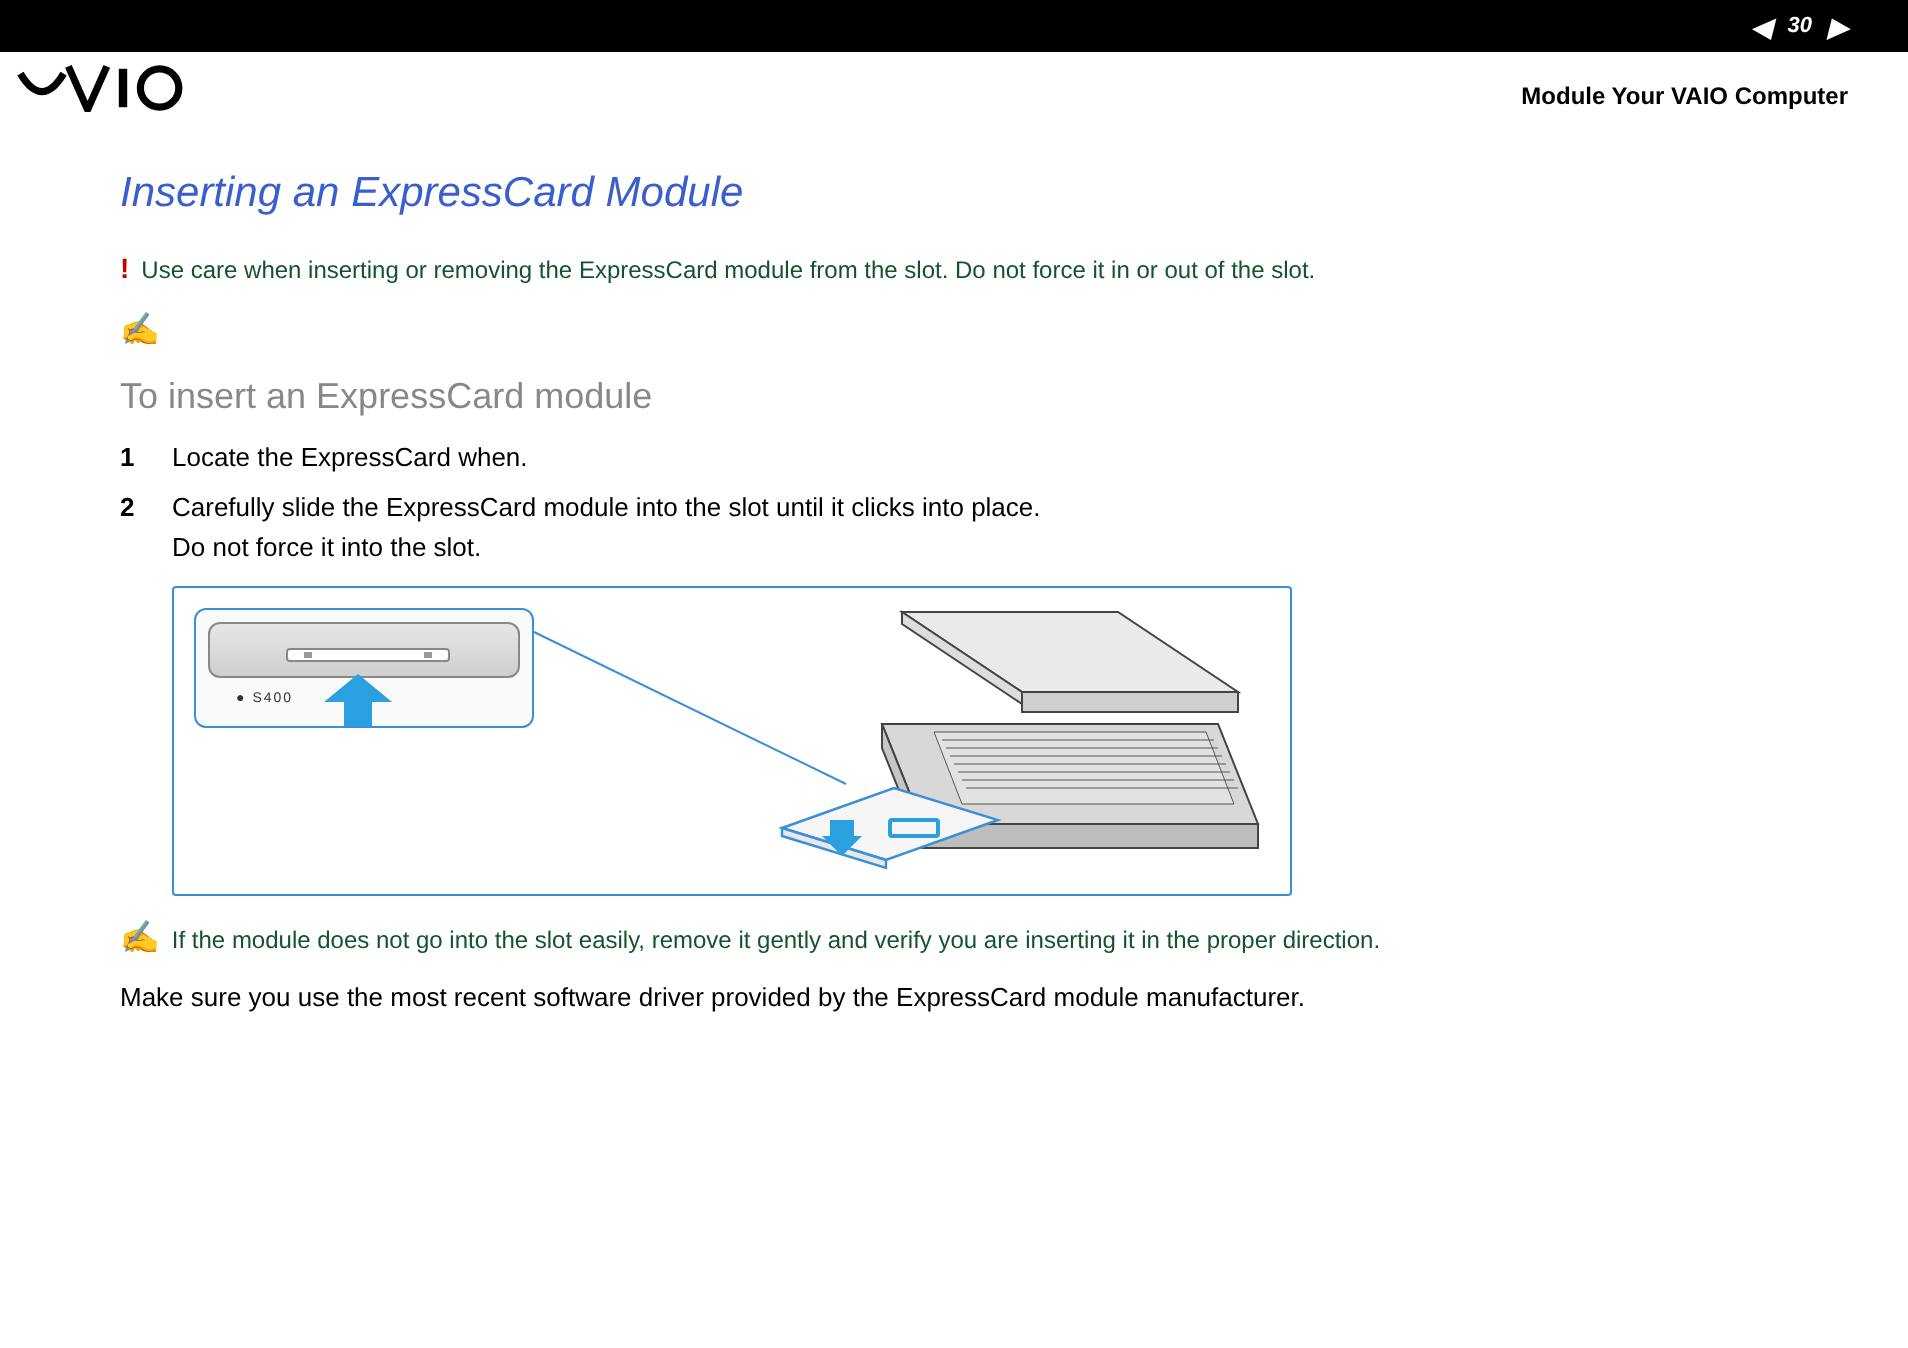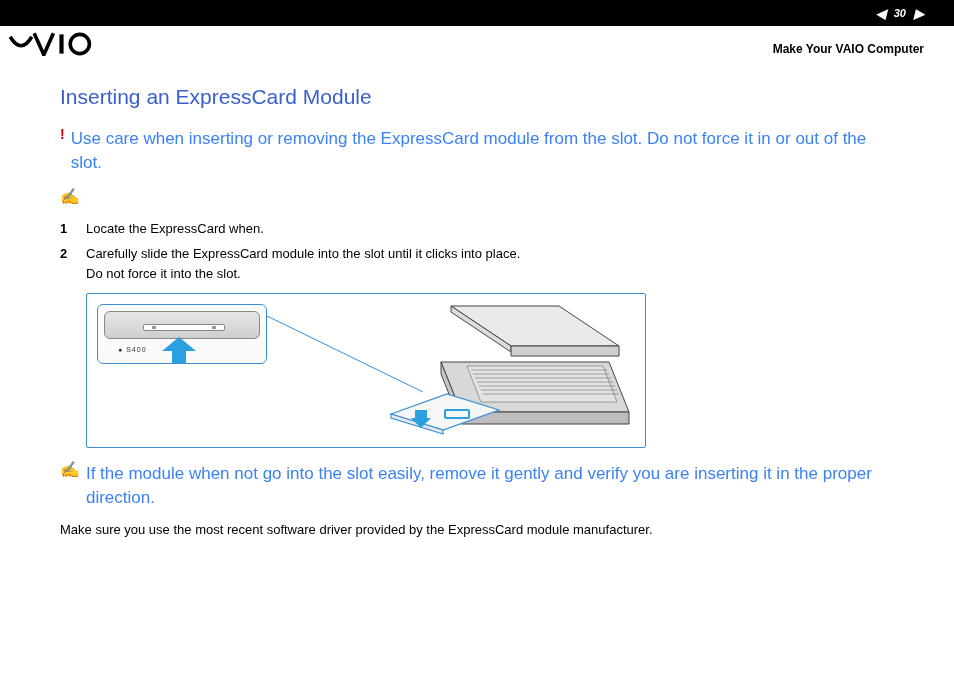--- a/index.html
+++ b/index.html
@@ -6,25 +6,25 @@
   body { width: 954px; height: 674px; font-family: Arial, Helvetica, sans-serif; background: #fff; color: #000; position: relative; }
   .topbar { width: 100%; height: 26px; background: #000; display: flex; justify-content: flex-end; align-items: center; padding-right: 30px; }
   .nav-group { display: flex; align-items: center; gap: 8px; color: #fff; font-size: 11px; font-style: italic; font-weight: bold; }
   .nav-arrow { color: #fff; font-size: 13px; cursor: pointer; }
   .logo-row { display: flex; align-items: center; padding: 6px 6px 0 6px; }
   .logo { font-size: 26px; letter-spacing: 4px; font-weight: bold; color: #000; margin-left: 2px; }
   .logo svg { height: 24px; }
   .breadcrumb-row { text-align: right; padding-right: 30px; margin-top: -24px; }
   .breadcrumb { font-size: 12px; font-weight: bold; color: #000; }
   .content { padding: 28px 60px 0 60px; }
-  .title { font-size: 21px; color: #3a5fcd; font-weight: normal; margin-bottom: 18px; }
+  .title { font-size: 21px; color: #3a5fcd; font-weight: normal; margin-bottom: 18px; font-style: italic; }
   .warn-row, .note-row { display: flex; align-items: flex-start; gap: 6px; margin-bottom: 14px; }
   .warn-mark { color: #cc0000; font-weight: bold; font-size: 14px; line-height: 1; }
   .note-mark { color: #3a8fd6; font-size: 16px; line-height: 1; font-family: "Segoe Script","Comic Sans MS",cursive; }
-  .body-text { font-size: 17px; color: #3b82f6; line-height: 1.4; }
+  .body-text { font-size: 12px; color: #14532d; line-height: 1.4; }
   .subtitle { font-size: 18px; color: #888; font-weight: normal; margin-top: 12px; margin-bottom: 10px; }
   ol.steps { list-style: none; counter-reset: step; }
   ol.steps li { counter-increment: step; display: flex; gap: 14px; margin-bottom: 6px; font-size: 13px; line-height: 1.5; }
   ol.steps li::before { content: counter(step); font-weight: bold; min-width: 12px; }
   .figure { border: 1px solid #3a8fd6; border-radius: 2px; width: 560px; height: 155px; margin: 10px 0 14px 26px; position: relative; background: #fff; overflow: hidden; }
   .inset { position: absolute; left: 10px; top: 10px; width: 170px; height: 60px; border: 1px solid #3a8fd6; border-radius: 6px; background: #fafafa; }
   .slot-body { position: absolute; left: 6px; top: 6px; right: 6px; height: 28px; background: linear-gradient(#e6e6e6,#cfcfcf); border: 1px solid #888; border-radius: 6px; }
   .slot-opening { position: absolute; left: 38px; top: 12px; width: 82px; height: 7px; background: #fff; border: 1px solid #888; border-radius: 2px; }
   .slot-opening::before, .slot-opening::after { content:""; position:absolute; top:1px; width:4px; height:3px; background:#999; }
   .slot-opening::before { left:8px; } .slot-opening::after { right:8px; }
@@ -51,35 +51,36 @@
   <span class="logo">
     <svg viewBox="0 0 180 40" width="110">
       <path d="M2 8 Q 20 38 38 8" stroke="#000" stroke-width="6" fill="none"></path>
       <path d="M42 2 L58 38 L74 2" stroke="#000" stroke-width="6" fill="none" stroke-linejoin="miter"></path>
       <rect x="84" y="4" width="7" height="32" fill="#000"></rect>
       <circle cx="118" cy="20" r="16" stroke="#000" stroke-width="6" fill="none"></circle>
     </svg>
   </span>
 </div>
 <div class="breadcrumb-row">
-  <span class="breadcrumb">Make Your VAIO Computer</span>
+  <span class="breadcrumb">Module Your VAIO Computer</span>
 </div>
 
 <div class="content">
   <h1 class="title">Inserting an ExpressCard Module</h1>
 
   <div class="warn-row">
     <span class="warn-mark">!</span>
     <span class="body-text">Use care when inserting or removing the ExpressCard module from the slot. Do not force it in or out of the slot.</span>
   </div>
 
   <div class="note-row">
     <span class="note-mark">✍</span>
   </div>
 
+  <h2 class="subtitle">To insert an ExpressCard module</h2>
 
   <ol class="steps">
     <li>
         <span>Locate the ExpressCard when.</span>
       </li>
     <li>
         <span style="white-space:pre-line">Carefully slide the ExpressCard module into the slot until it clicks into place.
 Do not force it into the slot.</span>
       </li>
   </ol>
@@ -128,17 +129,17 @@
         <rect x="64" y="108" width="24" height="8" rx="1"></rect>
       </g>
       <g>
         <polygon points="40,126 50,116 46,116 46,108 34,108 34,116 30,116" fill="#2aa0e0"></polygon>
       </g>
     </svg>
   </div>
 
   <div class="note-row bottom-note">
     <span class="note-mark">✍</span>
-    <span class="body-text">If the module when not go into the slot easily, remove it gently and verify you are inserting it in the proper direction.</span>
+    <span class="body-text">If the module does not go into the slot easily, remove it gently and verify you are inserting it in the proper direction.</span>
   </div>
 
   <p class="para">Make sure you use the most recent software driver provided by the ExpressCard module manufacturer.</p>
 </div>
 
 </body></html>

